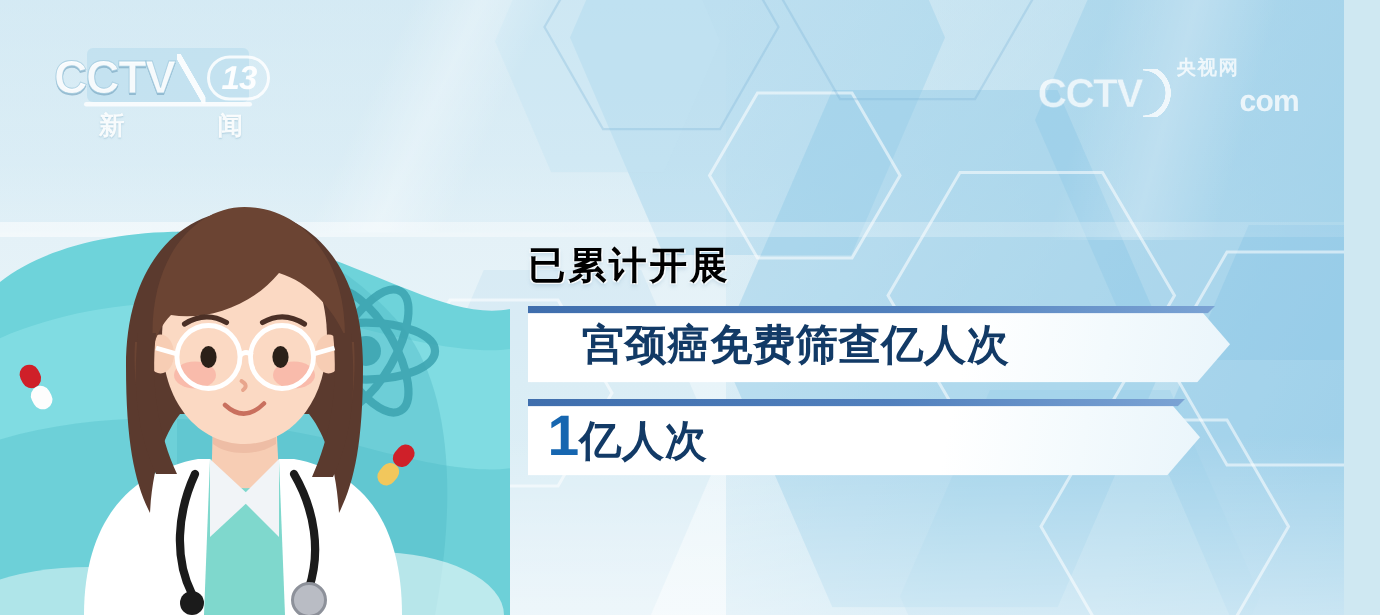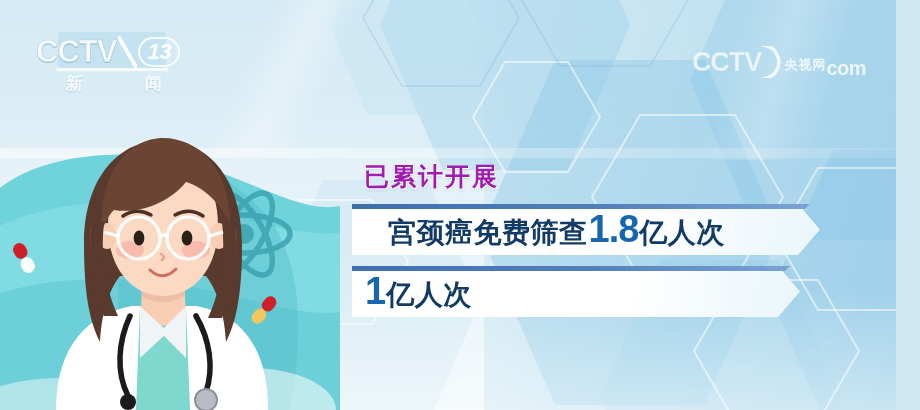--- a/index.html
+++ b/index.html
@@ -105,37 +105,36 @@
     background:
       radial-gradient(circle at 0% 50%,transparent 58%,rgba(255,255,255,.85) 59%,rgba(255,255,255,.85) 72%,transparent 73%);
   }
   .wm-right{ display:flex; flex-direction:row; align-items:flex-start; margin-left:1px; }
   .wm-cn{
     font-size:13px; font-weight:bold; letter-spacing:1px;
     color:rgba(255,255,255,.85); line-height:1.05;
   }
   .wm-com{
     font-size:20px; font-weight:bold; letter-spacing:-.5px;
-    color:rgba(255,255,255,.85); line-height:1;
+    color:rgba(255,255,255,.85); line-height:1;margin-top:20px;
   }
 
   
   .illus{ position:absolute; left:0; bottom:0; width:340px; height:300px; }
 
   
   .textblock{ position:absolute; left:352px; top:160px; width:545px; }
   .headline{
     font-size:25px; font-weight:bold; letter-spacing:2px;
-    color:#a21caf;
+    color:#000000;
     text-shadow:
       1px 1px 0 rgba(255,255,255,.85),
       -1px 1px 0 rgba(255,255,255,.7),
       0 2px 3px rgba(120,160,190,.35);
     margin-bottom:11px;
-    margin-left:12px;
   }
   .banner{
     position:relative;
     height:51px;
     margin-bottom:11px;
     display:flex; align-items:center;
   }
   .banner .plate{
     position:absolute; inset:0;
     background:linear-gradient(100deg,#ffffff 0%,#ffffff 62%,#f3fafd 82%,#eaf5fb 100%);
@@ -328,21 +327,20 @@
 
   <div class="textblock">
 
     <div class="headline">已累计开展</div>
 
     <div class="banner b1">
       <div class="plate"></div>
       <div class="topline"></div>
       <div class="label">
         <span class="cn">宫颈癌免费筛查</span>
-        <span class="num">1.8</span>
         <span class="cn">亿人次</span>
       </div>
     </div>
 
     <div class="banner b2">
       <div class="plate"></div>
       <div class="topline"></div>
       <div class="label">
         <span class="num">1</span>
         <span class="cn">亿人次</span>

